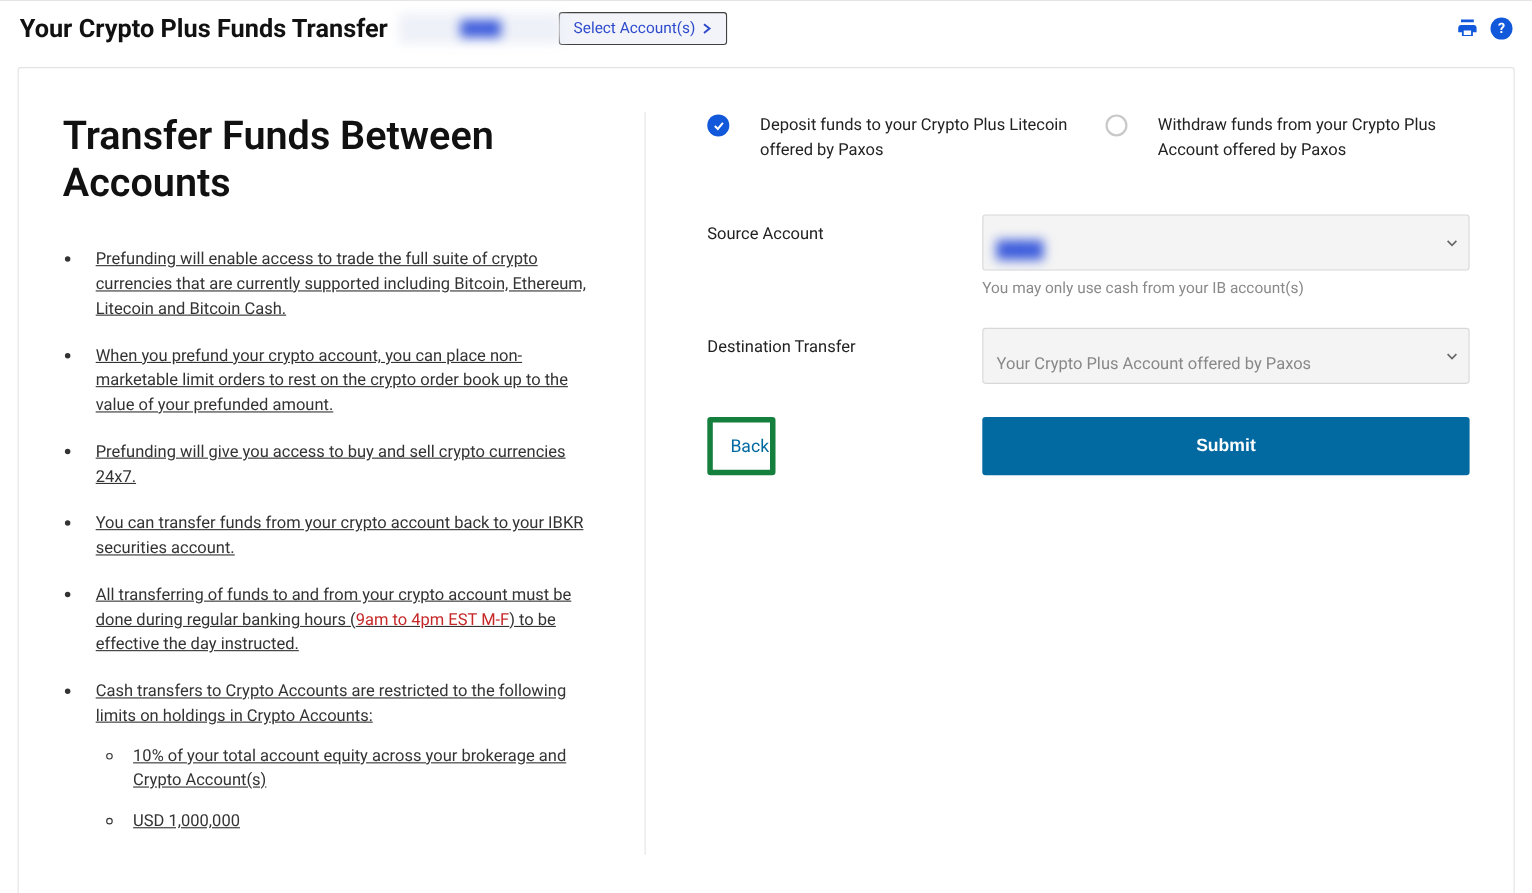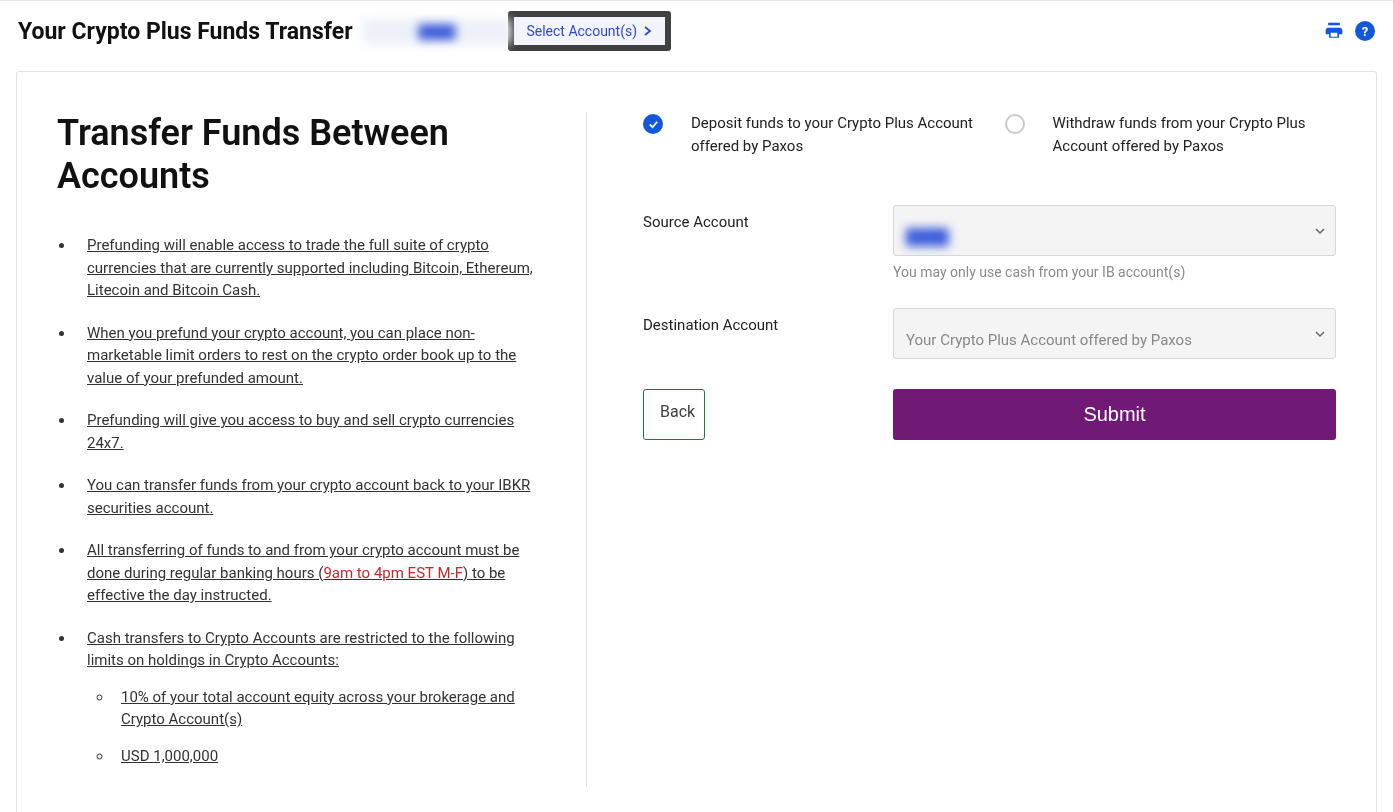--- a/index.html
+++ b/index.html
@@ -35,21 +35,21 @@
     margin-right: 0;
     filter: blur(5px);
     font-size: 13px;
     color: #3b5bdb;
   }
   .select-acct {
     display: inline-flex;
     align-items: center;
     gap: 6px;
     background: #f2f4fa;
-    border: 6px solid #404040;
+    border: 1px solid #404040;
     border-radius: 3px;
     padding: 6px 12px;
     font-size: 14px;
     color: #2f4bcc;
     cursor: pointer;
     margin-left: -3px;
   }
   .select-acct svg { width: 10px; height: 10px; }
   .topbar-spacer { flex: 1; }
   .top-icons { display: flex; align-items: center; gap: 10px; }
@@ -181,40 +181,40 @@
     color: #444;
     font-size: 15px;
   }
   .cash-val { color: #c62828; padding-top: 8px; }
 
   .actions {
     display: flex;
     margin-top: 30px;
   }
   .back-btn {
-    border: 1px solid #15803d;
+    border: 5px solid #15803d;
     background: #fff;
     border-radius: 3px;
     padding: 12px 16px;
     font-size: 16px;
-    color: #404040;
+    color: #0369a1;
     cursor: pointer;
     width: 62px;
     text-align: center;
   }
   .actions-spacer { width: 188px; }
   .submit-btn {
     flex: 1;
-    background: #701a75;
+    background: #0369a1;
     color: #fff;
     border: none;
     border-radius: 3px;
     padding: 14px 0;
-    font-size: 20px;
-    font-weight: 400;
+    font-size: 16px;
+    font-weight: 700;
     cursor: pointer;
   }
 </style>
 </head>
 <body>
 
 <div class="page">
   <div class="topbar">
     <h1>Your Crypto Plus Funds Transfer</h1>
     <span class="acct-chip">████</span>
@@ -258,21 +258,21 @@
       </div>
 
       <div class="right">
         <div class="radio-row">
           <div class="radio-opt">
             <div class="radio-circle checked">
               <svg viewBox="0 0 12 12">
                   <path d="M2 6 L5 9 L10 3" fill="none" stroke="#fff" stroke-width="2"></path>
                 </svg>
             </div>
-            <div class="text">Deposit funds to your Crypto Plus Account offered by Paxos</div>
+            <div class="text">Deposit funds to your Crypto Plus Litecoin offered by Paxos</div>
           </div>
           <div class="radio-opt">
             <div class="radio-circle unchecked"></div>
             <div class="text">Withdraw funds from your Crypto Plus Account offered by Paxos</div>
           </div>
         </div>
 
         <div class="form-row">
           <div class="label">Source Account</div>
           <div class="control">
@@ -282,21 +282,21 @@
                 <svg width="10" height="10" viewBox="0 0 10 10">
                     <path d="M1 3 L5 7 L9 3" fill="none" stroke="#666" stroke-width="1.5"></path>
                   </svg>
               </span>
             </div>
             <div class="helper">You may only use cash from your IB account(s)</div>
           </div>
         </div>
 
         <div class="form-row">
-          <div class="label">Destination Account</div>
+          <div class="label">Destination Transfer</div>
           <div class="control">
             <div class="select">
               <span>Your Crypto Plus Account offered by Paxos</span>
               <span class="caret">
                 <svg width="10" height="10" viewBox="0 0 10 10">
                     <path d="M1 3 L5 7 L9 3" fill="none" stroke="#666" stroke-width="1.5"></path>
                   </svg>
               </span>
             </div>
           </div>

